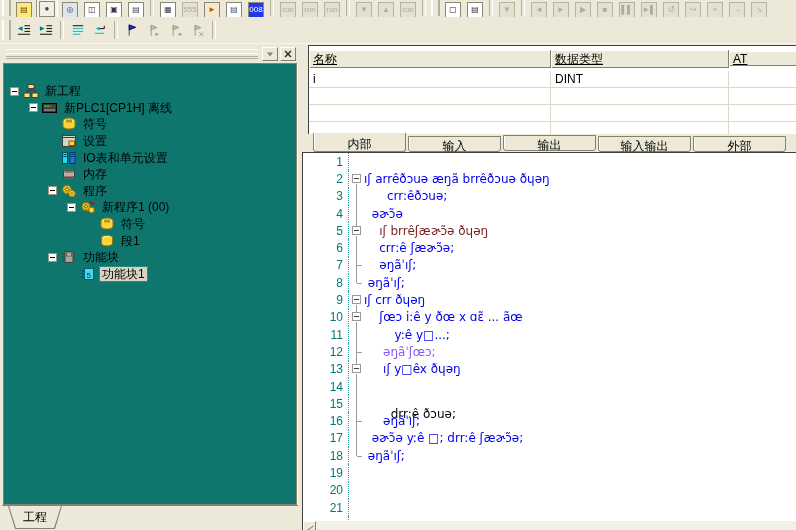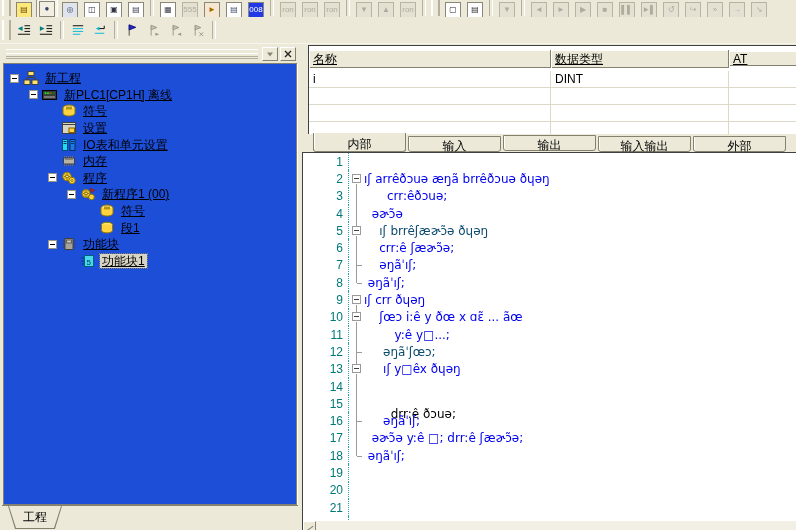--- a/index.html
+++ b/index.html
@@ -23,22 +23,22 @@
     font-size:8px;line-height:8px;border:1px solid #8a8678;box-sizing:border-box;overflow:hidden;white-space:nowrap;}
   .tb-btn.disabled .tb-face{border-color:#b8b4a4;color:#b0ac9c !important;background:#e4e1d2 !important;}
   #tb2 .tb-face{border:none;background:transparent !important;}
   
   #left{position:absolute;left:2px;top:46px;width:296px;height:484px;}
   .phead{position:absolute;left:0;top:0;right:0;height:16px;display:flex;align-items:center;}
   .pgrip{flex:1;height:8px;margin:0 4px 0 4px;border-top:1px solid #fff;border-bottom:1px solid #b3af9e;position:relative;}
   .pgrip::after{content:"";position:absolute;left:0;right:0;top:3px;height:2px;border-top:1px solid #fff;border-bottom:1px solid #b3af9e;}
   .pbtn{width:16px;height:14px;margin-right:2px;background:#ece9d8;border:1px solid;border-color:#fff #84816f #84816f #fff;
     display:flex;align-items:center;justify-content:center;padding:0;}
-  .treebox{position:absolute;left:1px;top:17px;right:1px;bottom:25px;background:#1d4ed8;
-    border:1px solid #84816f;box-shadow:1px 1px 0 #fff;overflow:hidden;padding-top:6px;text-decoration:underline;}
+  .treebox{position:absolute;left:1px;top:17px;right:1px;bottom:25px;background:#0f766e;
+    border:1px solid #84816f;box-shadow:1px 1px 0 #fff;overflow:hidden;padding-top:19px;}
   .titem{display:flex;align-items:center;height:16.6px;font-size:12px;color:#000;white-space:nowrap;}
   .texp{width:9px;height:9px;box-sizing:border-box;border:1px solid #9a9684;background:#fff;position:relative;flex:none;margin-right:4px;}
   .texp::after{content:"";position:absolute;left:1px;right:1px;top:3px;height:1px;background:#000;}
   .tspace{width:13px;flex:none;}
   .ticon{width:16px;height:16px;flex:none;margin-right:4px;}
   .tlabel{padding:0 2px;line-height:14px;}
   .tlabel.sel{background:#d8d4c4;outline:1px dotted #84816f;}
   .wstabs{position:absolute;left:0;right:0;bottom:0;height:24px;border-top:1px solid #84816f;}
   .wstab{position:absolute;left:6px;top:0;width:54px;height:23px;}
   .wstab .bgd{position:absolute;inset:0;background:#84816f;clip-path:polygon(0 0,100% 0,calc(100% - 7px) 100%,7px 100%);}
@@ -476,21 +476,21 @@
           </span>
           <span class="ecode" style="color: rgb(0, 0, 238);">  əɚɔ̃ə</span>
         </div>
         <div class="eline">
           <span class="lnum" style="color: rgb(0, 120, 120);">5</span>
           <span class="fold">
             <i class="fva"></i>
             <i class="fvb"></i>
             <span class="fbx"></span>
           </span>
-          <span class="ecode" style="color: #0c4a6e;">    ıʃ brrêʃæɚɔ̃ə ðɥəŋ</span>
+          <span class="ecode" style="color: #7f1d1d;">    ıʃ brrêʃæɚɔ̃ə ðɥəŋ</span>
         </div>
         <div class="eline">
           <span class="lnum" style="color: rgb(0, 120, 120);">6</span>
           <span class="fold">
             <i class="fv"></i>
           </span>
           <span class="ecode" style="color: rgb(0, 0, 238);">    crr:ê ʃæɚɔ̃ə;</span>
         </div>
         <div class="eline">
           <span class="lnum" style="color: rgb(0, 120, 120);">7</span>
@@ -531,21 +531,21 @@
             <i class="fv"></i>
           </span>
           <span class="ecode" style="color: rgb(0, 0, 238);">        y:ê y□...;</span>
         </div>
         <div class="eline">
           <span class="lnum" style="color: rgb(0, 120, 120);">12</span>
           <span class="fold">
             <i class="fv"></i>
             <i class="fstub"></i>
           </span>
-          <span class="ecode" style="color: #0c4a6e;">     əŋãˈʃœɔ;</span>
+          <span class="ecode" style="color: #8b5cf6;">     əŋãˈʃœɔ;</span>
         </div>
         <div class="eline">
           <span class="lnum" style="color: rgb(0, 120, 120);">13</span>
           <span class="fold">
             <i class="fva"></i>
             <i class="fvb"></i>
             <span class="fbx"></span>
           </span>
           <span class="ecode" style="color: rgb(0, 0, 238);">     ıʃ y□êx ðɥəŋ</span>
         </div>

